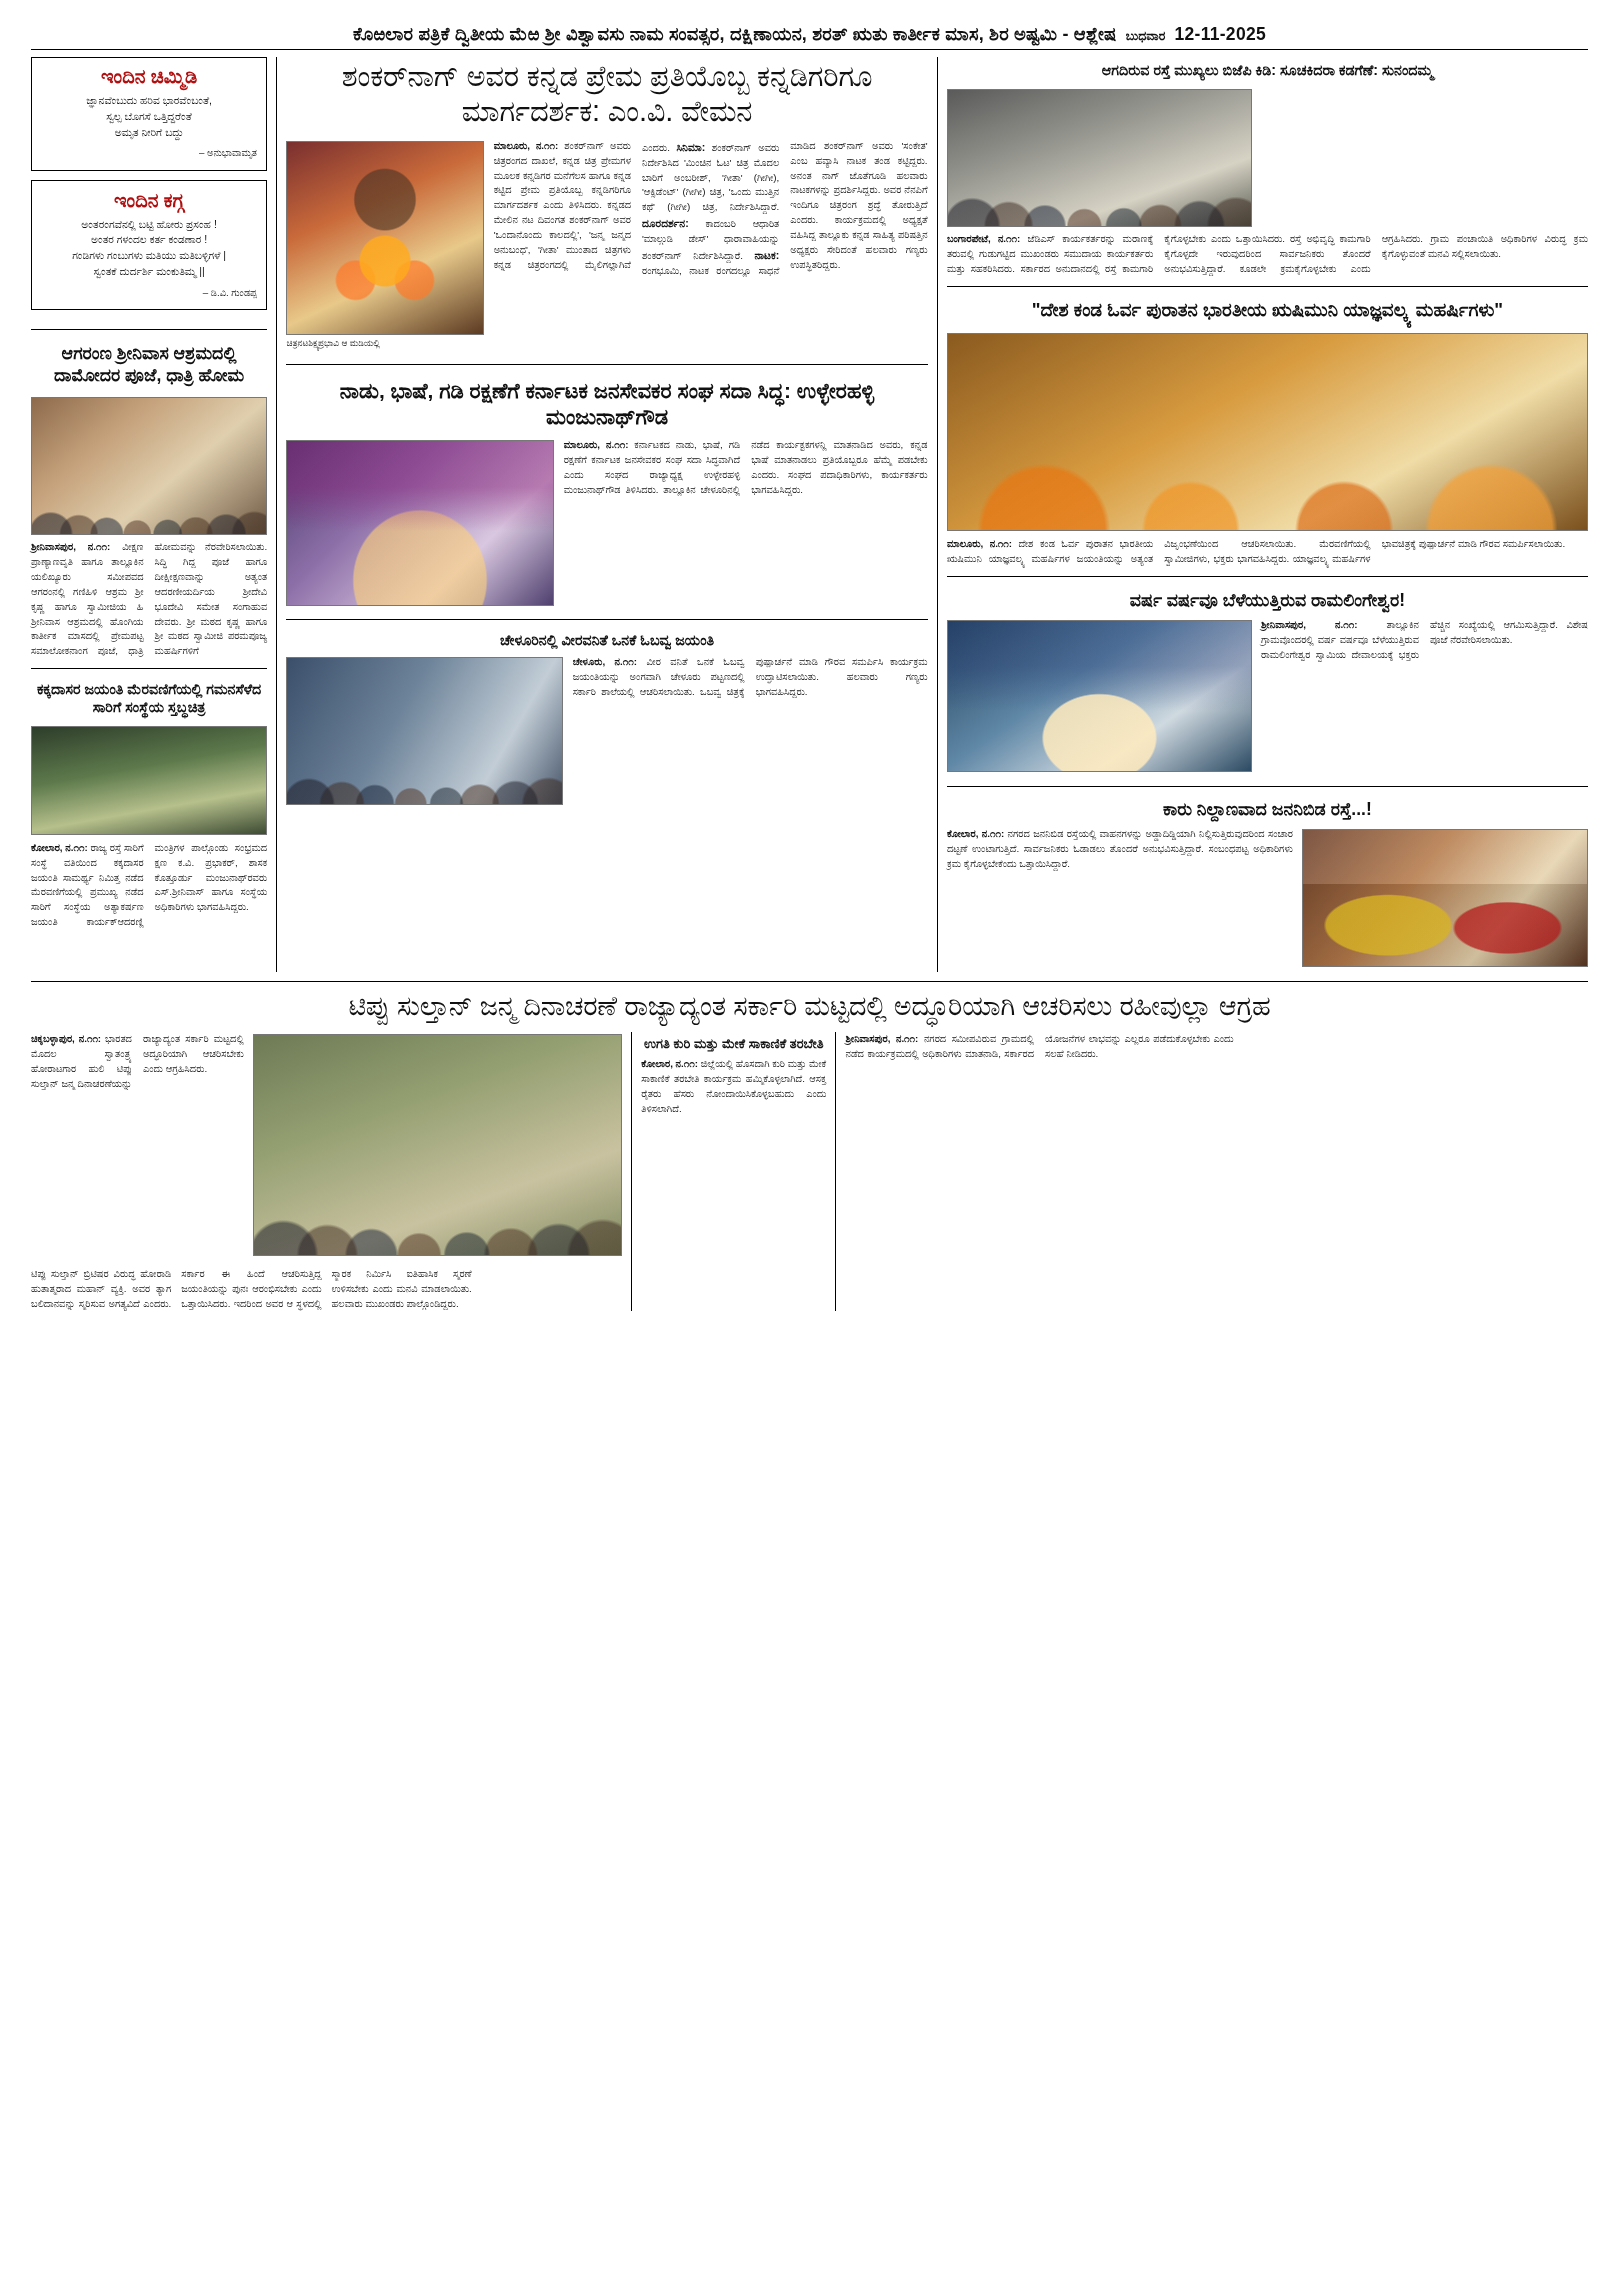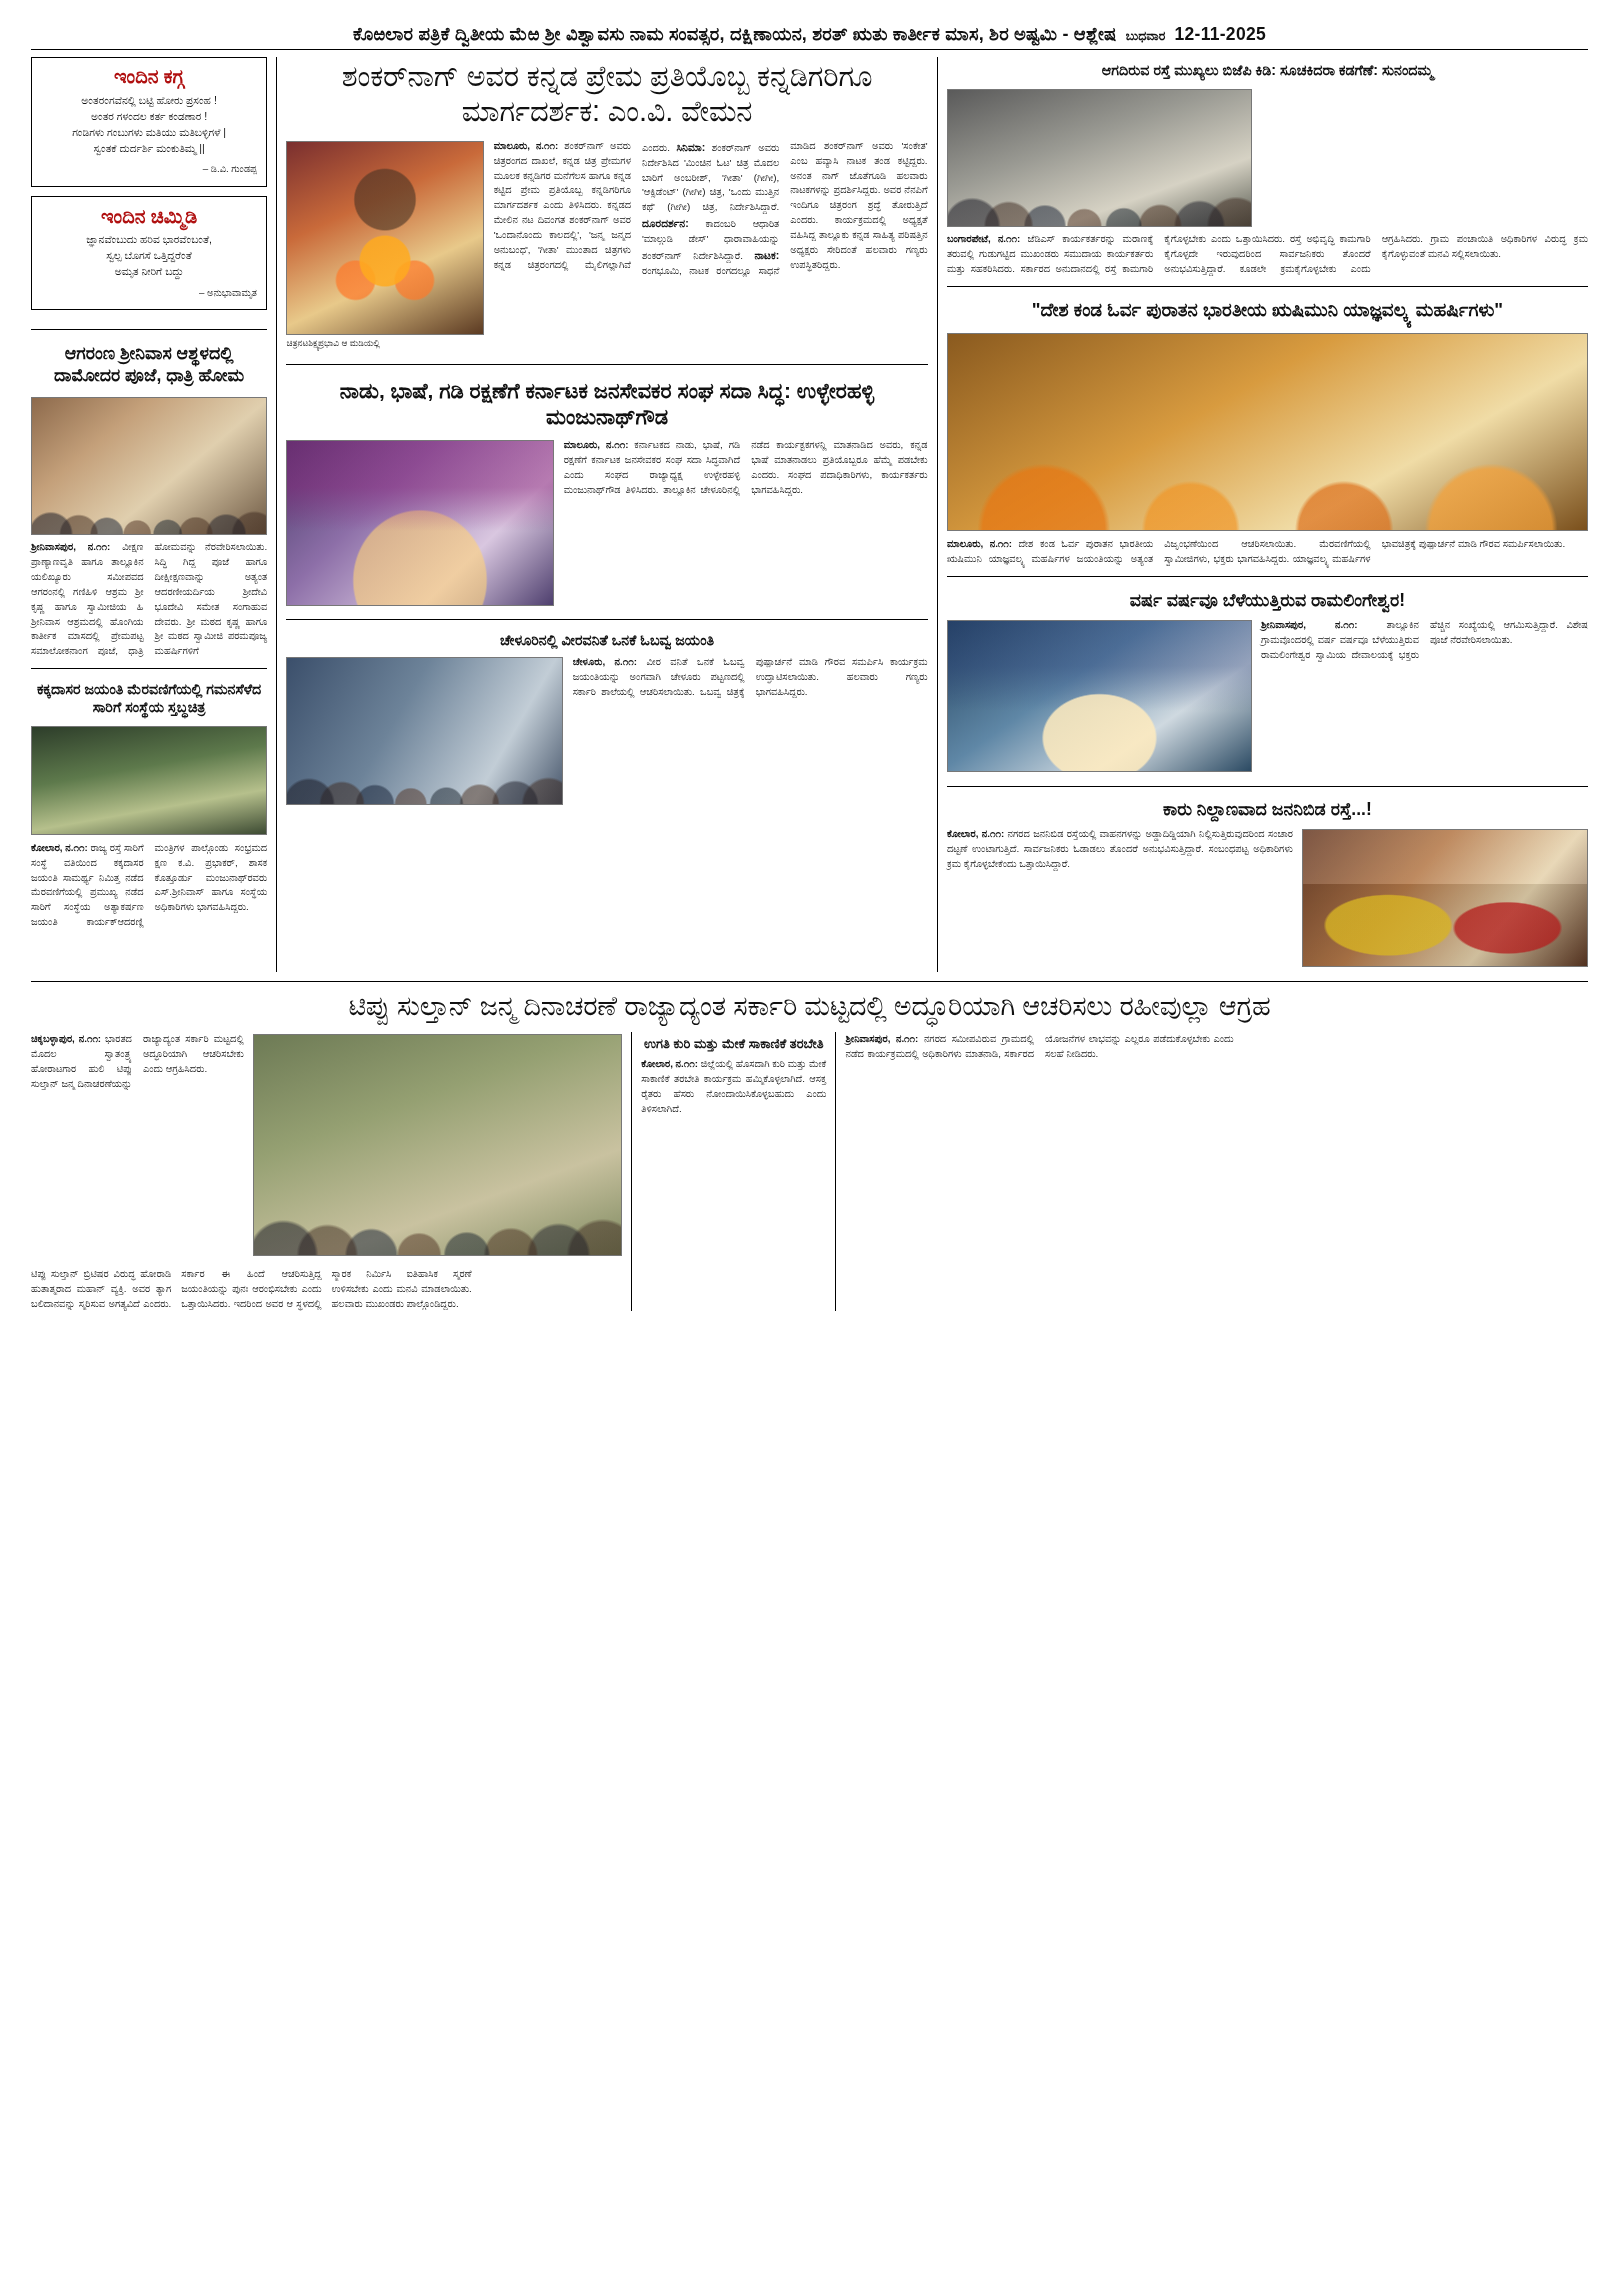--- a/index.html
+++ b/index.html
@@ -250,43 +250,43 @@
     <span class="masthead-line">ಕೊಱಲಾರ ಪತ್ರಿಕೆ  ದ್ವಿತೀಯ ಮೆಱ  ಶ್ರೀ ವಿಶ್ವಾವಸು ನಾಮ ಸಂವತ್ಸರ, ದಕ್ಷಿಣಾಯನ, ಶರತ್ ಋತು ಕಾರ್ತೀಕ ಮಾಸ, ಶಿರ ಅಷ್ಟಮಿ - ಆಶ್ಲೇಷ</span>
     <span class="masthead-day">ಬುಧವಾರ</span>
     <span class="masthead-date">12-11-2025</span>
   </div>
 
   <div class="content">
 
     <div class="col col-left">
 
       <div class="boxed">
+        <div class="box-title">ಇಂದಿನ ಚಿಮ್ಮಿಡಿ</div>
+        <div class="poem">
+          <div>ಜ್ಞಾನವೆಂಬುದು ಹರಿವ ಭಾರವೆಂಬಂತೆ,</div>
+          <div>ಸ್ವಲ್ಪ ಬೊಗಸೆ ಒತ್ತಿದ್ದರೆಂತೆ</div>
+          <div>ಅಮೃತ ನೀರಿಗೆ ಬದ್ದು</div>
+          <span class="attrib">– ಅನುಭಾವಾಮೃತ</span>
+        </div>
+      </div>
+
+      <div class="boxed">
         <div class="box-title">ಇಂದಿನ ಕಗ್ಗ</div>
         <div class="poem">
           <div>ಅಂತರಂಗವೆನಲ್ಲಿ ಬಟ್ಟಿ ಹೋರು ಪ್ರಸಂಹ !</div>
           <div>ಅಂತರ ಗಳಂದಲ ಕರ್ತ ಕಂಡಣಾರ !</div>
           <div>ಗಂಡಿಗಳು ಗಂಬುಗಳು ಮತಿಯು ಮತಿಬಳ್ಳಿಗಳೆ |</div>
           <div>ಸ್ವಂತಕೆ ದುರ್ದರ್ಶಿ ಮಂಕುತಿಮ್ಮ ||</div>
           <span class="attrib">– ಡಿ.ವಿ. ಗುಂಡಪ್ಪ</span>
         </div>
       </div>
 
-      <div class="boxed">
-        <div class="box-title">ಇಂದಿನ ಚಿಮ್ಮಿಡಿ</div>
-        <div class="poem">
-          <div>ಜ್ಞಾನವೆಂಬುದು ಹರಿವ ಭಾರವೆಂಬಂತೆ,</div>
-          <div>ಸ್ವಲ್ಪ ಬೊಗಸೆ ಒತ್ತಿದ್ದರೆಂತೆ</div>
-          <div>ಅಮೃತ ನೀರಿಗೆ ಬದ್ದು</div>
-          <span class="attrib">– ಅನುಭಾವಾಮೃತ</span>
-        </div>
-      </div>
-
       <div class="section-rule"></div>
 
-      <h3 class="headline-3">ಆಗರಂಣ ಶ್ರೀನಿವಾಸ ಆಶ್ಥಳದಲ್ಲಿ ದಾಮೋದರ ಪೂಜೆ, ಧಾತ್ರಿ ಹೋಮ</h3>
+      <h3 class="headline-3">ಆಗರಂಣ ಶ್ರೀನಿವಾಸ ಆಶ್ರಮದಲ್ಲಿ ದಾಮೋದರ ಪೂಜೆ, ಧಾತ್ರಿ ಹೋಮ</h3>
 
       <div class="photo ph-grad-2 ph-overlay-people fig" style="height:138px;"></div>
 
       <div class="body-text cols-2">
         <span class="dateline">ಶ್ರೀನಿವಾಸಪುರ, ನ.೧೧:</span>
         <span>ವೀಕ್ಷಣ ಪ್ರಾಣ್ಯಾಣವೃತಿ ಹಾಗೂ ತಾಲ್ಲೂಕಿನ ಯಲಿಖ್ಯೂರು ಸಮೀಪವದ ಆಗರಂನಲ್ಲಿ ಗಣಿಹಿಳಿ ಆಶ್ರಮ ಶ್ರೀ ಕೃಷ್ಣ ಹಾಗೂ ಸ್ವಾಮೀಜಿಯ ಹಿ ಶ್ರೀನಿವಾಸ ಆಶ್ರಮದಲ್ಲಿ ಹೊಂಗಿಯ ಕಾರ್ತೀಕ ಮಾಸದಲ್ಲಿ ಪ್ರೇಮಪಟ್ಟ ಸಮಾಲೋಕನಾಂಗ ಪೂಜೆ, ಧಾತ್ರಿ ಹೋಮವನ್ನು ನೆರವೇರಿಸಲಾಯಿತು. ಸಿದ್ಧಿ ಗಿದ್ದ ಪೂಜೆ ಹಾಗೂ ದೀಕ್ಷೀಕ್ಷಣವಾನ್ನು ಅತ್ಯಂತ ಆದರಣೀಯರ್ದಿಯ ಶ್ರೀದೇವಿ ಭೂದೇವಿ ಸಮೇತ ಸಂಗಾಹುವ ದೇವರು. ಶ್ರೀ ಮಠದ ಕೃಷ್ಣ ಹಾಗೂ ಶ್ರೀ ಮಠದ ಸ್ವಾಮೀಜಿ ಪರಮಪೂಜ್ಯ ಮಹರ್ಷಿಗಳಿಗೆ</span>
       </div>
 
       <div class="section-rule"></div>
 

